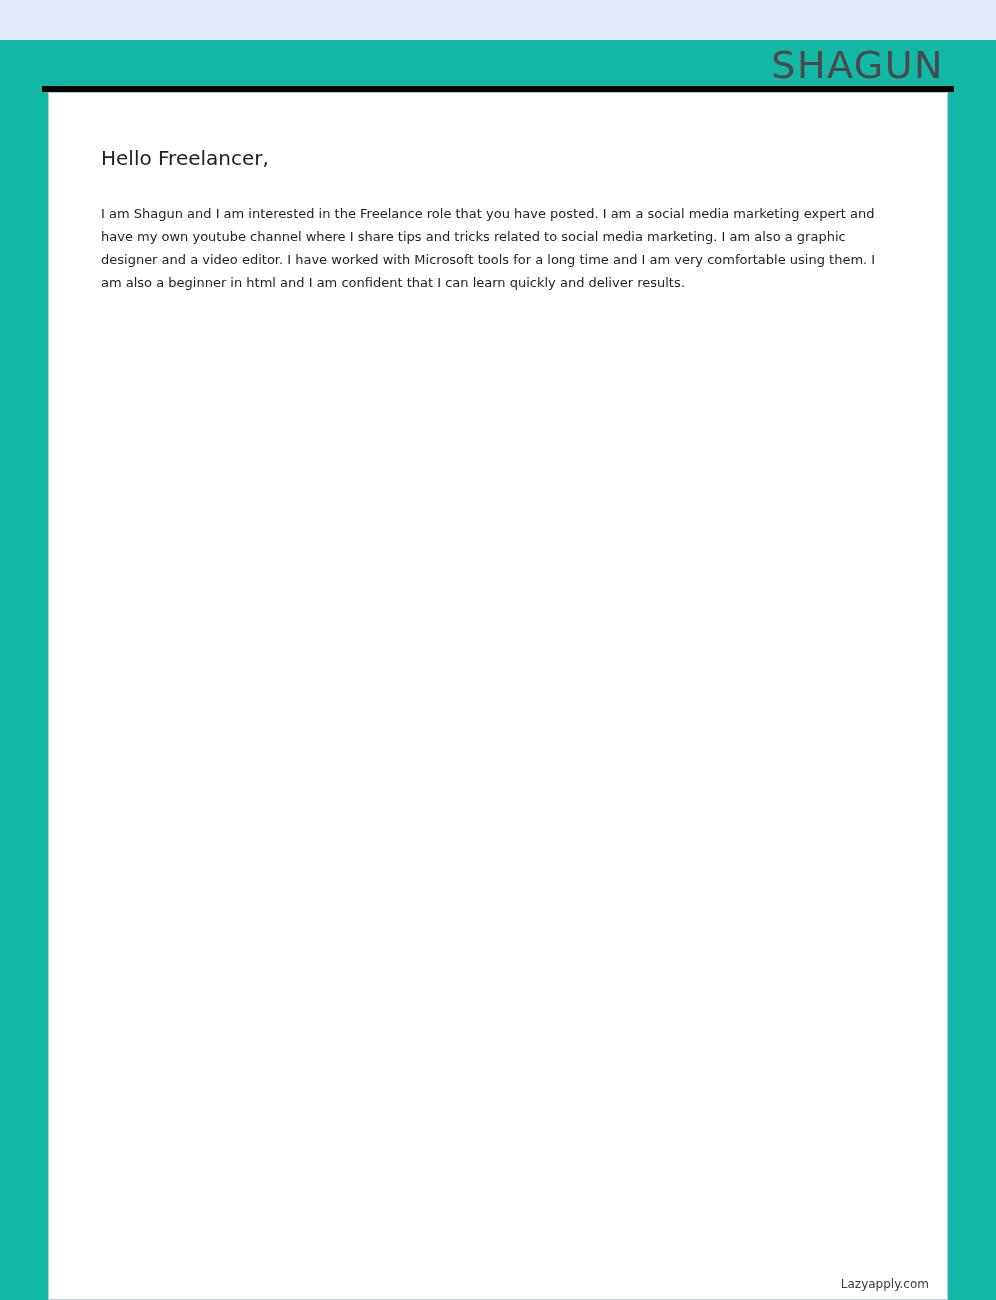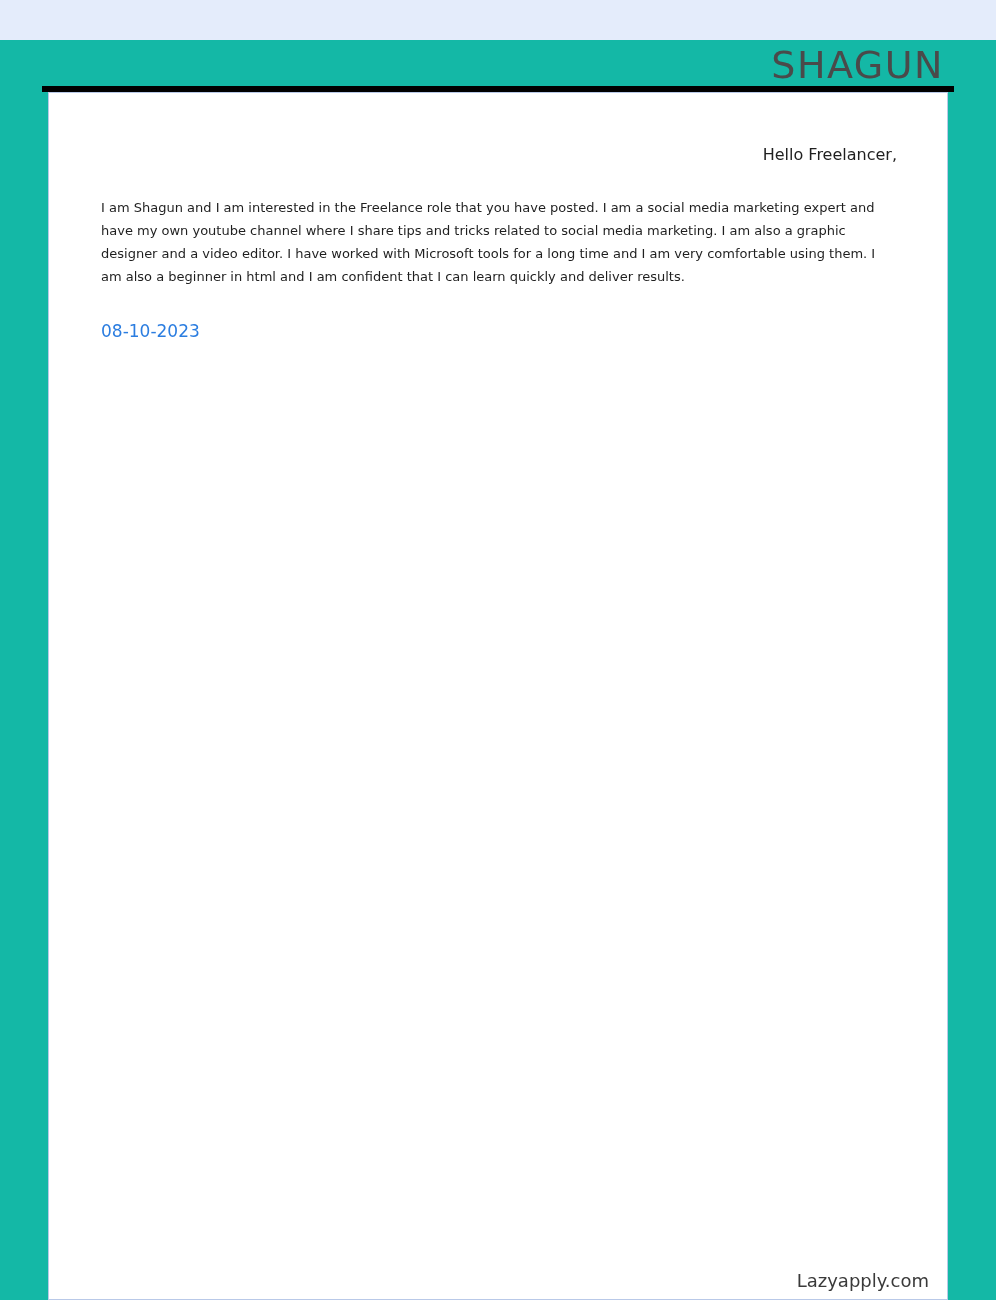--- a/index.html
+++ b/index.html
@@ -59,61 +59,59 @@
     border: 1px solid #b9c9e8;
     box-sizing: border-box;
   }
   .body-content {
     position: absolute;
     left: 52px;
     top: 50px;
     width: 796px;
   }
   .greeting {
-    font-size: 16px;
+    font-size: 20px;
     color: #1f1f1f;
     line-height: 1.5;
     margin: 0 0 30px 0;
-    text-align: right;
   }
   .para {
     font-size: 13px;
     color: #1f1f1f;
     line-height: 1.76;
     margin: 0 0 30px 0;
     text-align: left;
   }
   .date {
     font-size: 17px;
     color: #2b7de0;
     line-height: 1.5;
     margin: 0;
   }
   .footer-brand {
     position: absolute;
     right: 18px;
     bottom: 8px;
-    font-size: 18px;
+    font-size: 12px;
     color: #3a3a3a;
   }
 </style>
 </head>
 <body>
 
 <div class="page">
 
   <div class="header">
     <div class="header-name">SHAGUN</div>
   </div>
 
   <div class="rule"></div>
 
   <div class="sheet">
     <div class="body-content">
       <p class="greeting">Hello Freelancer,</p>
       <p class="para">I am Shagun and I am interested in the Freelance role that you have posted. I am a social media marketing expert and have my own youtube channel where I share tips and tricks related to social media marketing. I am also a graphic designer and a video editor. I have worked with Microsoft tools for a long time and I am very comfortable using them. I am also a beginner in html and I am confident that I can learn quickly and deliver results.</p>
-      <p class="date">08-10-2023</p>
     </div>
 
     <div class="footer-brand">Lazyapply.com</div>
   </div>
 
 </div>
 
 </body></html>

